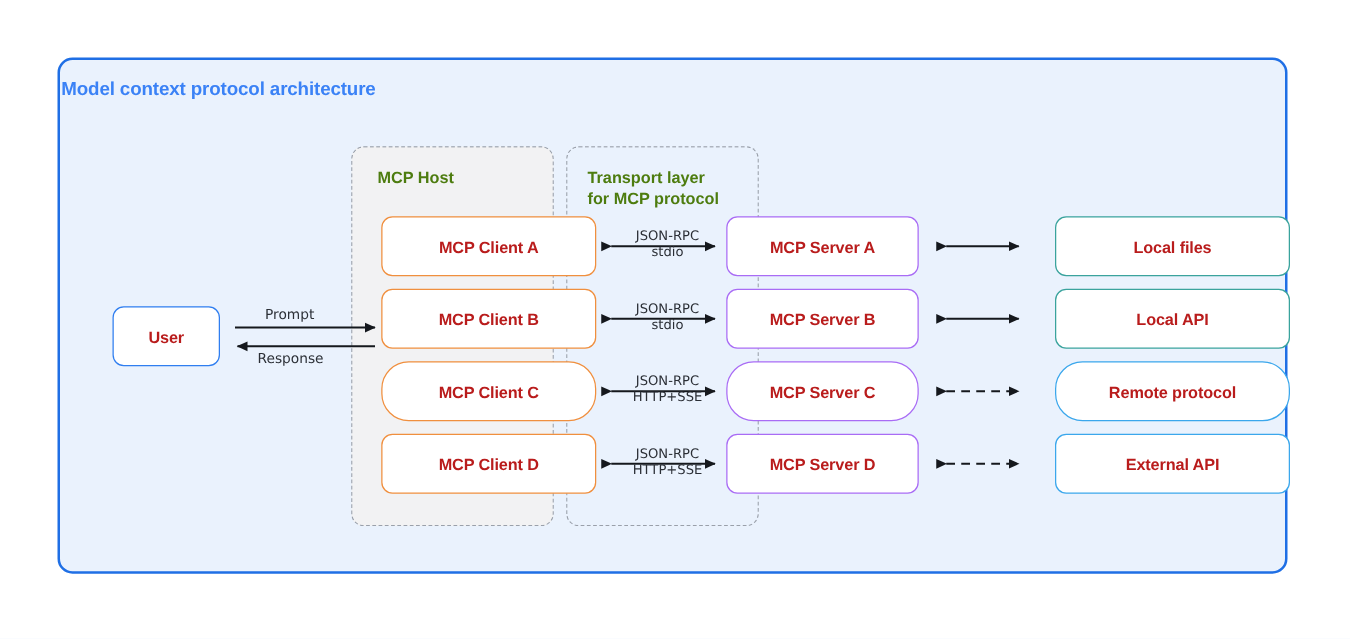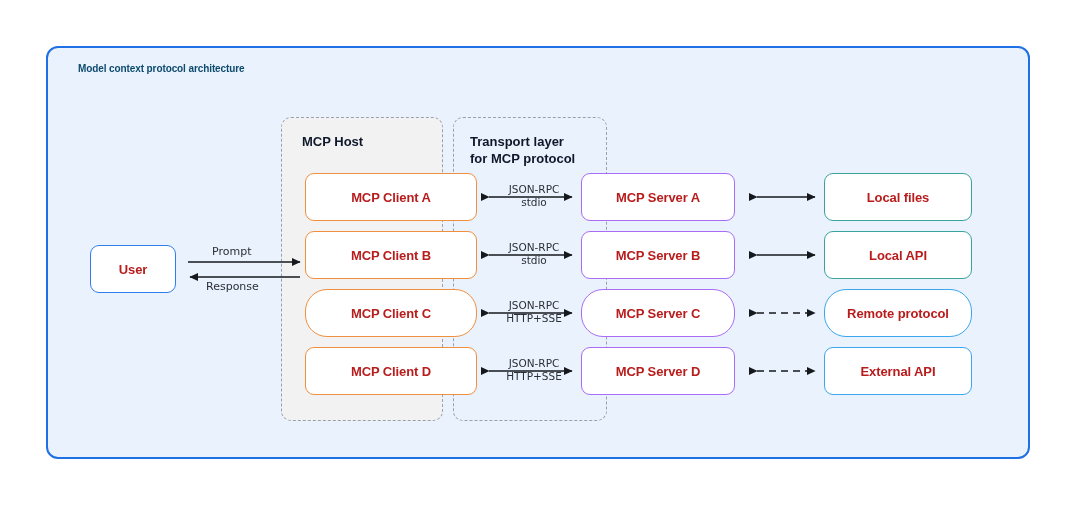--- a/index.html
+++ b/index.html
@@ -11,49 +11,49 @@
   }
   #stage{position:relative;width:1080px;height:511px;}
 
   
   .panel{
     position:absolute;left:46px;top:46px;width:984px;height:413px;
     background:#eaf2fd;border:2px solid #1f6fe5;border-radius:12px;
     box-sizing:border-box;
   }
   .panel-title{
-    position:absolute;left:78px;top:63px;
-    font-size:10px;font-weight:bold;color:#0c4a6e;letter-spacing:-0.1px;
+    position:absolute;left:49px;top:63px;
+    font-size:15px;font-weight:bold;color:#3b82f6;letter-spacing:-0.1px;
   }
 
   
   .group{
     position:absolute;border:1.6px dashed #9aa0aa;border-radius:10px;
     box-sizing:border-box;
   }
   .group-host{left:281px;top:117px;width:162px;height:304px;background:#f2f2f3;}
   .group-transport{left:453px;top:117px;width:154px;height:304px;background:transparent;}
   .group-label{
-    position:absolute;font-size:13px;font-weight:bold;color:#0f172a;
+    position:absolute;font-size:13px;font-weight:bold;color:#4d7c0f;
     line-height:17px;
   }
   .gl-host{left:302px;top:133px;}
   .gl-transport{left:470px;top:133px;}
 
   
   .node{
     position:absolute;box-sizing:border-box;
     background:#ffffff;border-radius:9px;
     display:flex;align-items:center;justify-content:center;
     font-size:13px;font-weight:bold;color:#b91c1c;
     letter-spacing:-0.1px;
   }
   .node.client{border:1.8px solid #f08f3e;left:305px;width:172px;height:48px;}
   .node.server{border:1.8px solid #a96cf5;left:581px;width:154px;height:48px;}
-  .node.res{left:824px;width:148px;height:48px;}
+  .node.res{left:844px;width:188px;height:48px;}
   .node.res.teal{border:1.8px solid #3aa39d;}
   .node.res.blue{border:1.8px solid #3ba7ec;}
 
   .node.user{
     border:1.8px solid #2f7ef0;left:90px;top:245px;width:86px;height:48px;
   }
 
   
   .r0{top:173px;} .r1{top:231px;} .r2{top:289px;border-radius:22px;} .r3{top:347px;}
 

